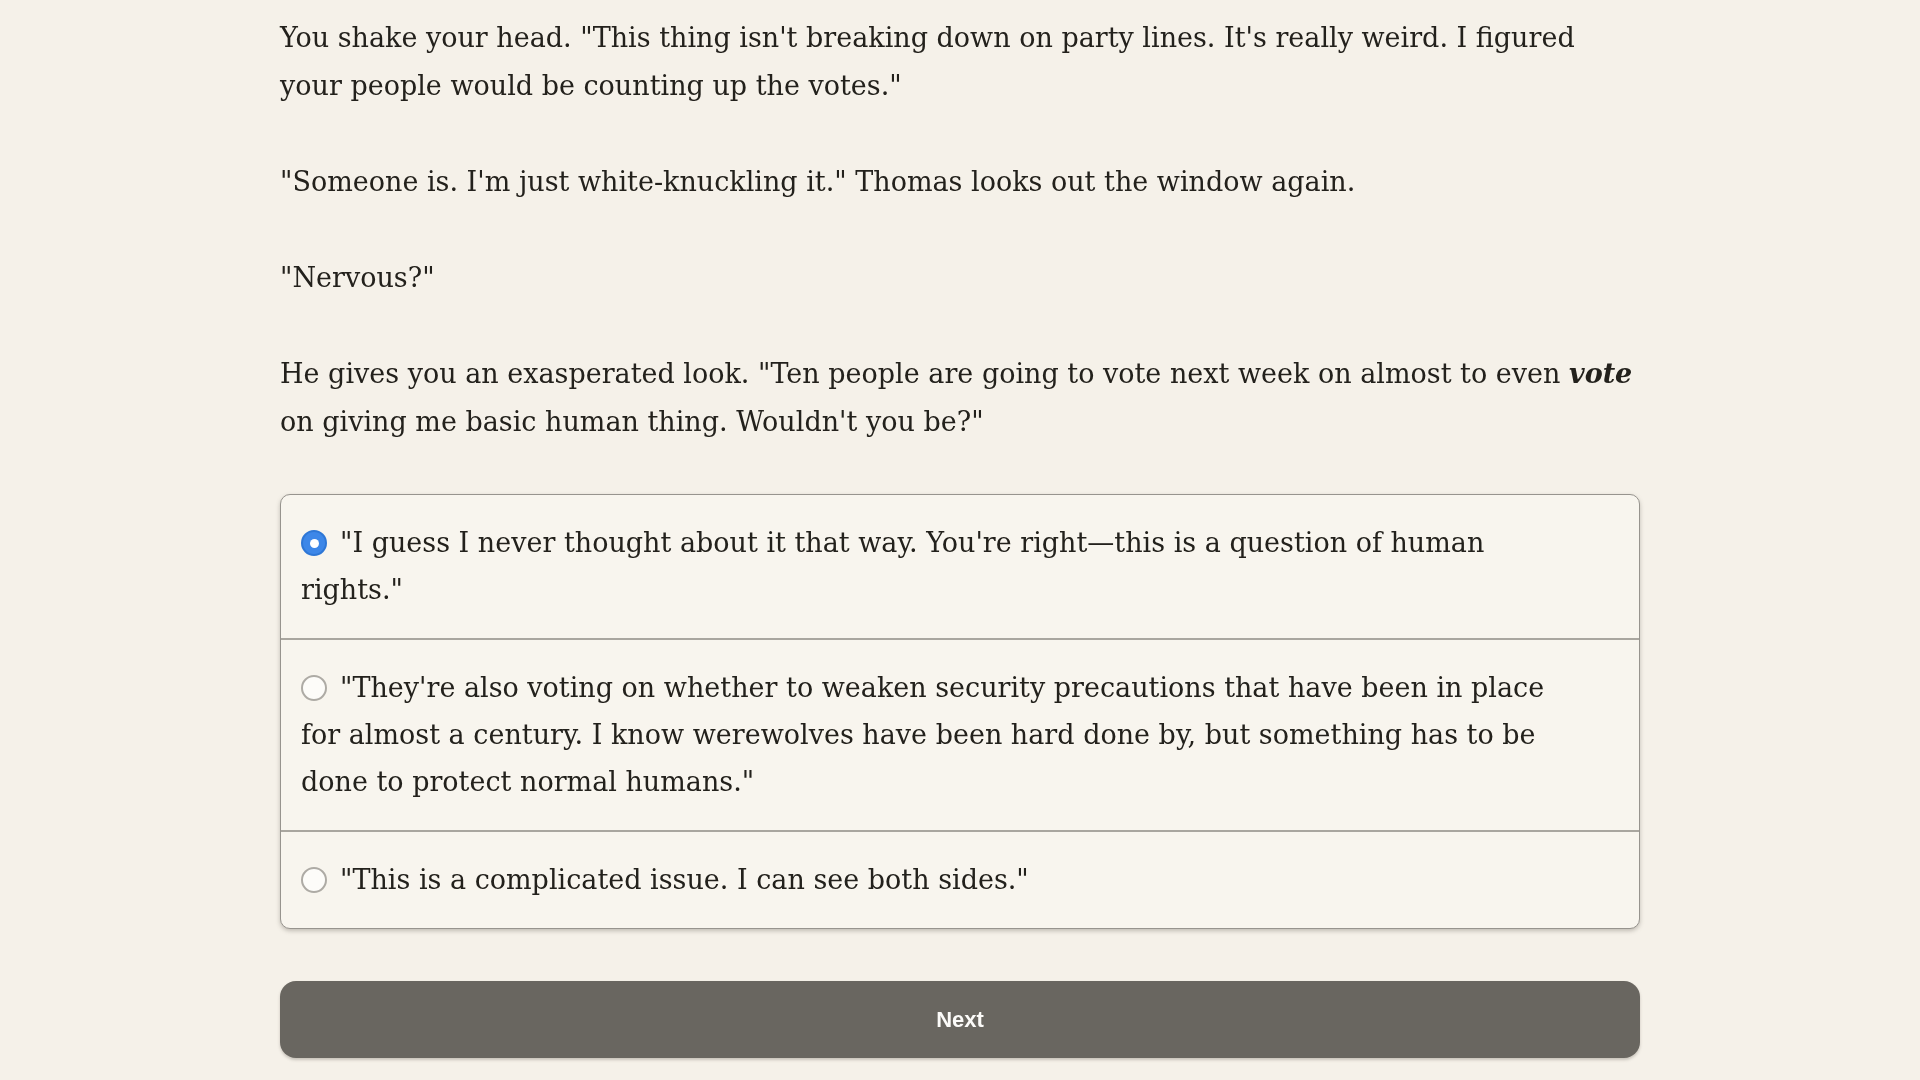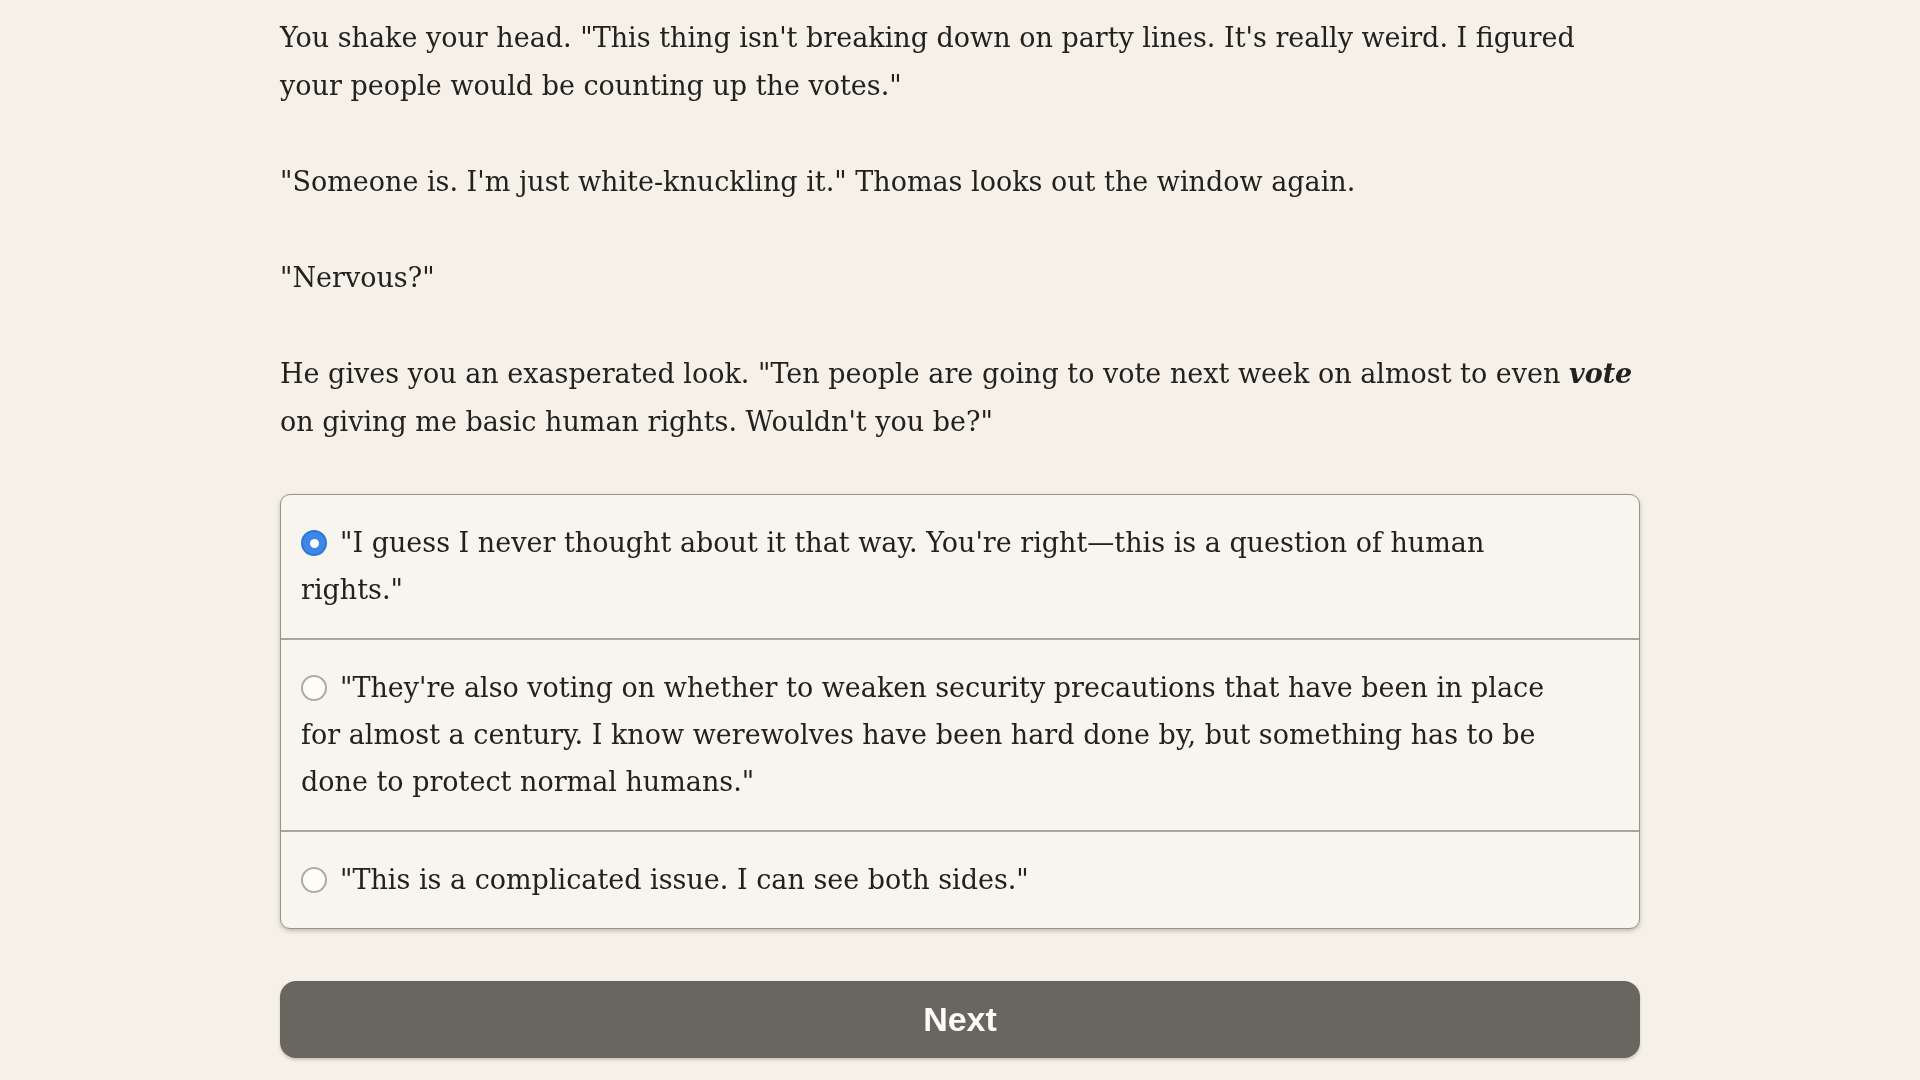--- a/index.html
+++ b/index.html
@@ -76,34 +76,34 @@
     display: block;
     width: 100%;
     height: 77px;
     margin-top: 52px;
     border: none;
     border-radius: 16px;
     background: #696660;
     color: #fcfbf9;
     font-family: "Liberation Sans", sans-serif;
     font-weight: bold;
-    font-size: 34px;
+    font-size: 22px;
     cursor: pointer;
     box-shadow: 0 2px 3px rgba(95, 90, 80, 0.3);
   }
 </style>
 </head>
 <body>
 
 <div class="column">
   <div id="story">
       <p class="story"><span>You shake your head. "This thing isn't breaking down on party lines. It's really weird. I figured your people would be counting up the votes."</span></p>
       <p class="story"><span>"Someone is. I'm just white-knuckling it." Thomas looks out the window again.</span></p>
       <p class="story"><span>"Nervous?"</span></p>
-      <p class="story"><span>He gives you an exasperated look. "Ten people are going to vote next week on almost to even </span><em>vote</em><span> on giving me basic human rights. Wouldn't you be?"</span></p>
+      <p class="story"><span>He gives you an exasperated look. "Ten people are going to vote next week on almost to even </span><em>vote</em><span> on giving me basic human thing. Wouldn't you be?"</span></p>
     </div>
 
   <form id="choice-form" class="choice-box">
       <label class="option"><span class="radio on"><span class="dot"></span></span><span class="option-label">"I guess I never thought about it that way. You're right—this is a question of human rights."</span></label>
       <label class="option"><span class="radio"></span><span class="option-label">"They're also voting on whether to weaken security precautions that have been in place for almost a century. I know werewolves have been hard done by, but something has to be done to protect normal humans."</span></label>
       <label class="option"><span class="radio"></span><span class="option-label">"This is a complicated issue. I can see both sides."</span></label>
     </form>
 
   <button type="button" class="next-button">Next</button>
 </div>

